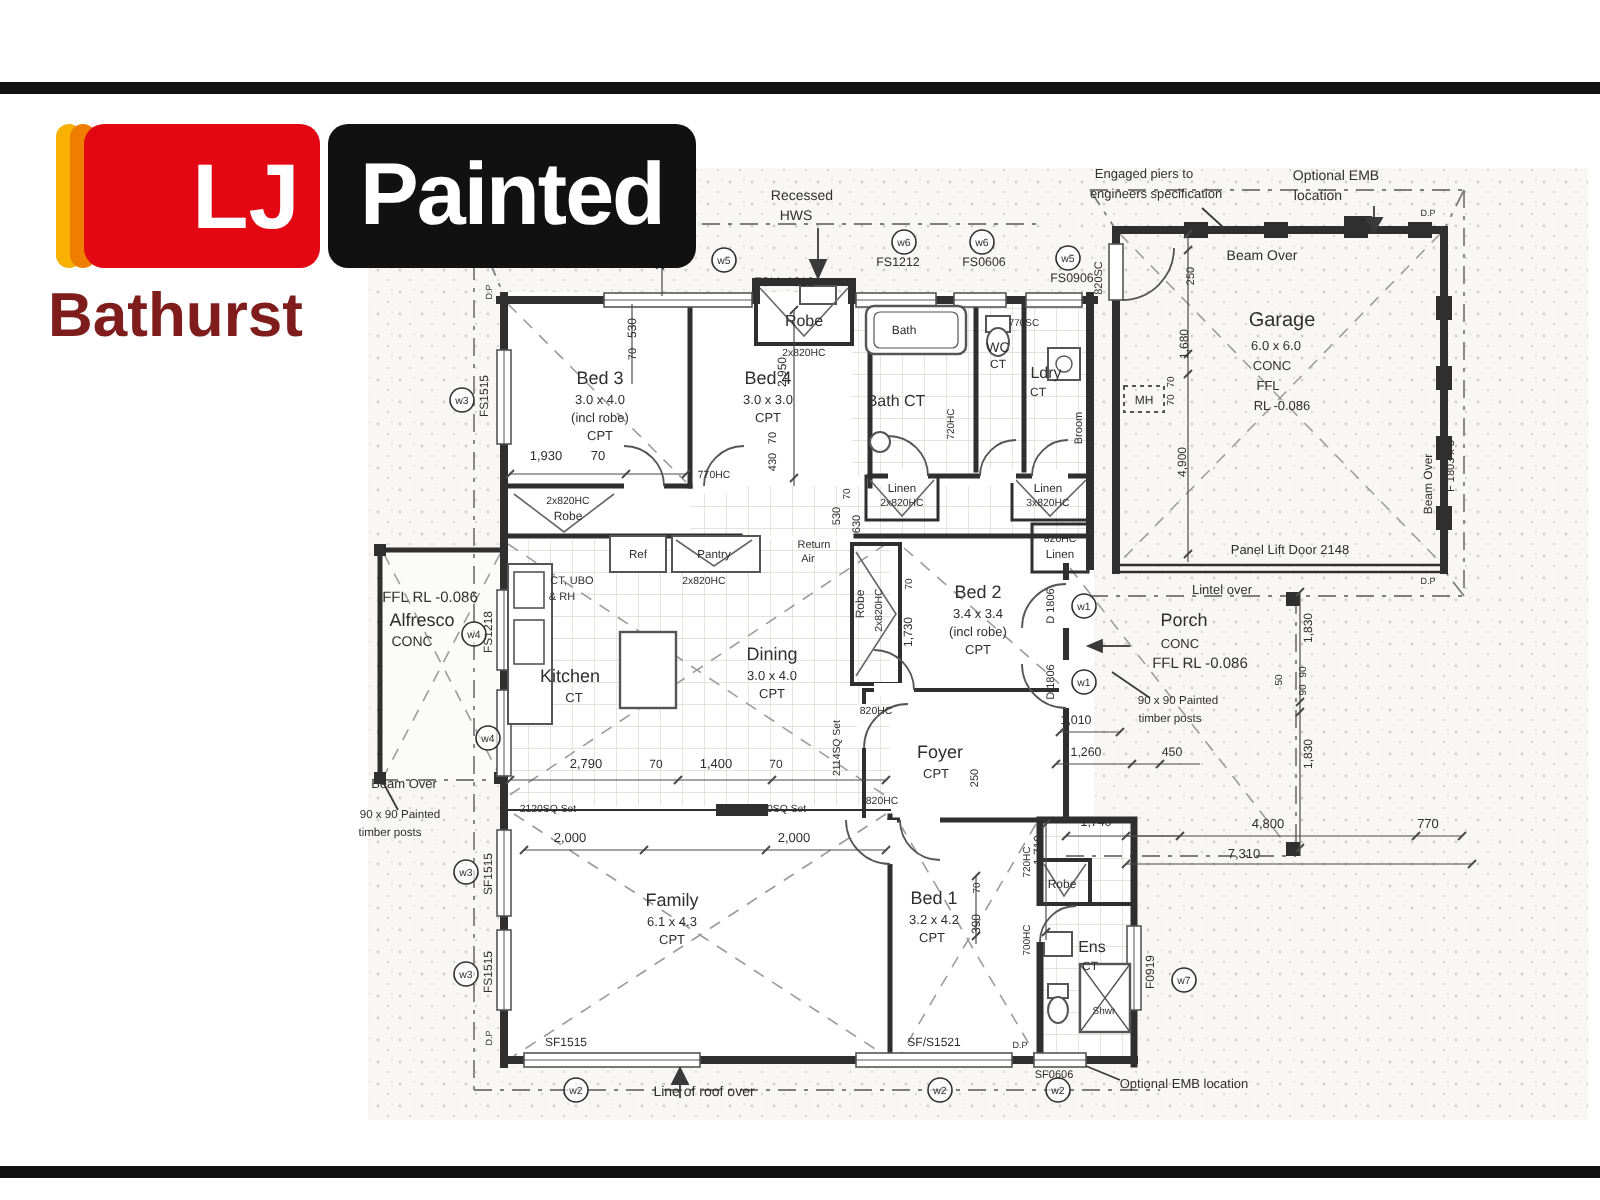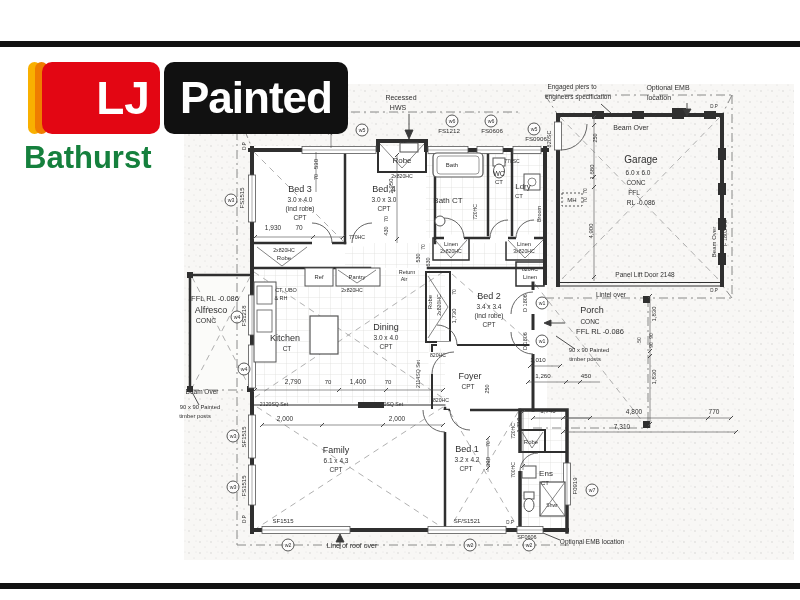--- a/index.html
+++ b/index.html
@@ -10,21 +10,21 @@
   #bar-bottom{top:583px;}
   
   .logo{position:absolute;left:28px;top:62px;height:72px;display:flex;align-items:stretch;}
   .stripe{width:13px;border-radius:8px;margin-right:-6px;}
   .stripe.yellow{background:#F9B000;}
   .stripe.orange{background:#EF7D00;}
   .lj-box{width:74px;background:#E30613;border-radius:10px;display:flex;align-items:center;
           justify-content:center;color:#fff;font-weight:bold;font-size:46px;z-index:2;padding-left:44px;}
   .hooker-box{background:#111;border-radius:10px;margin-left:4px;display:flex;align-items:center;
           padding:0 16px;color:#fff;font-weight:bold;font-size:44px;letter-spacing:-1px;z-index:1;}
-  .office{position:absolute;left:24px;top:140px;font-size:31px;font-weight:bold;color:#15803d;
+  .office{position:absolute;left:24px;top:140px;font-size:31px;font-weight:bold;color:#7f1d1d;
           letter-spacing:0px;}
   
   #plan{position:absolute;left:0;top:0;}
   text{fill:#2f2f2f;}
 </style>
 </head>
 <body>
 
 <div class="edge-bar" id="bar-top"></div>
 <div class="edge-bar" id="bar-bottom"></div>

